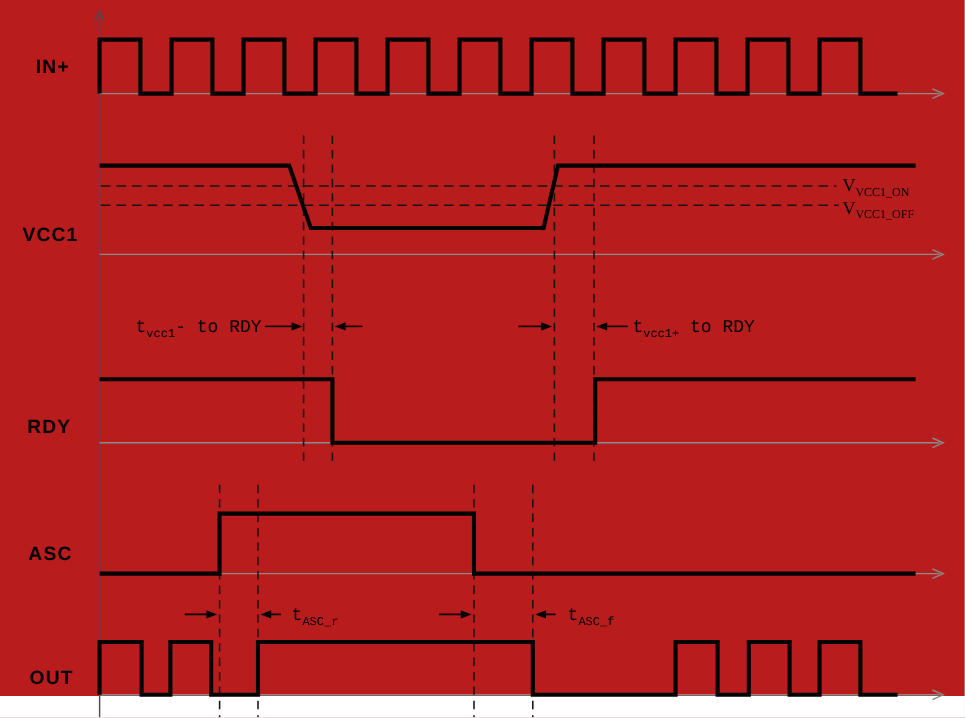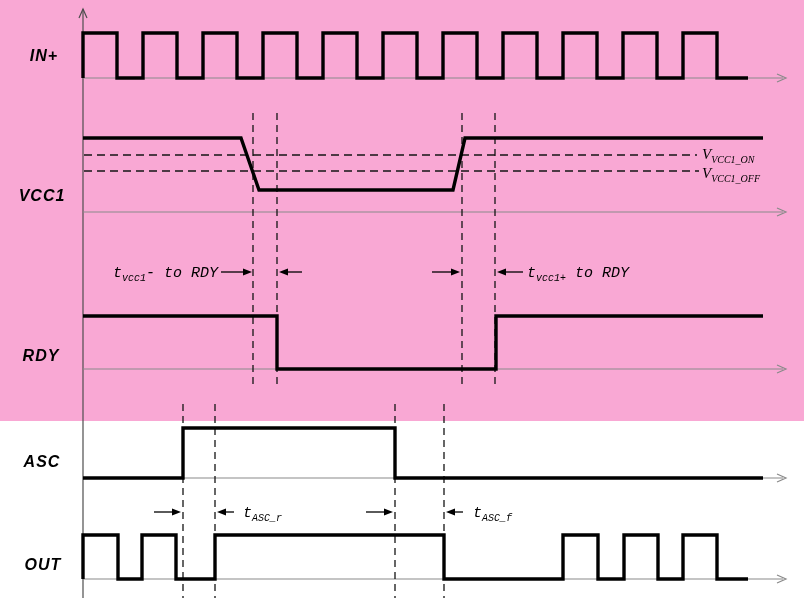--- a/index.html
+++ b/index.html
@@ -7,23 +7,22 @@
     padding: 0;
     background: #ffffff;
     width: 804px;
     height: 598px;
     overflow: hidden;
     font-family: "Liberation Sans", sans-serif;
   }
   #diagram-wrap {
     position: relative;
     width: 804px;
-    height: 421px;
-    background: #f9a8d4;
-    font-style: italic;
+    height: 580px;
+    background: #b91c1c;
   }
   svg { display: block; }
   .signal-label {
     font-family: "Liberation Sans", sans-serif;
     font-weight: bold;
     font-size: 16px;
     letter-spacing: 1px;
     fill: #000000;
   }
   .anno-text {

